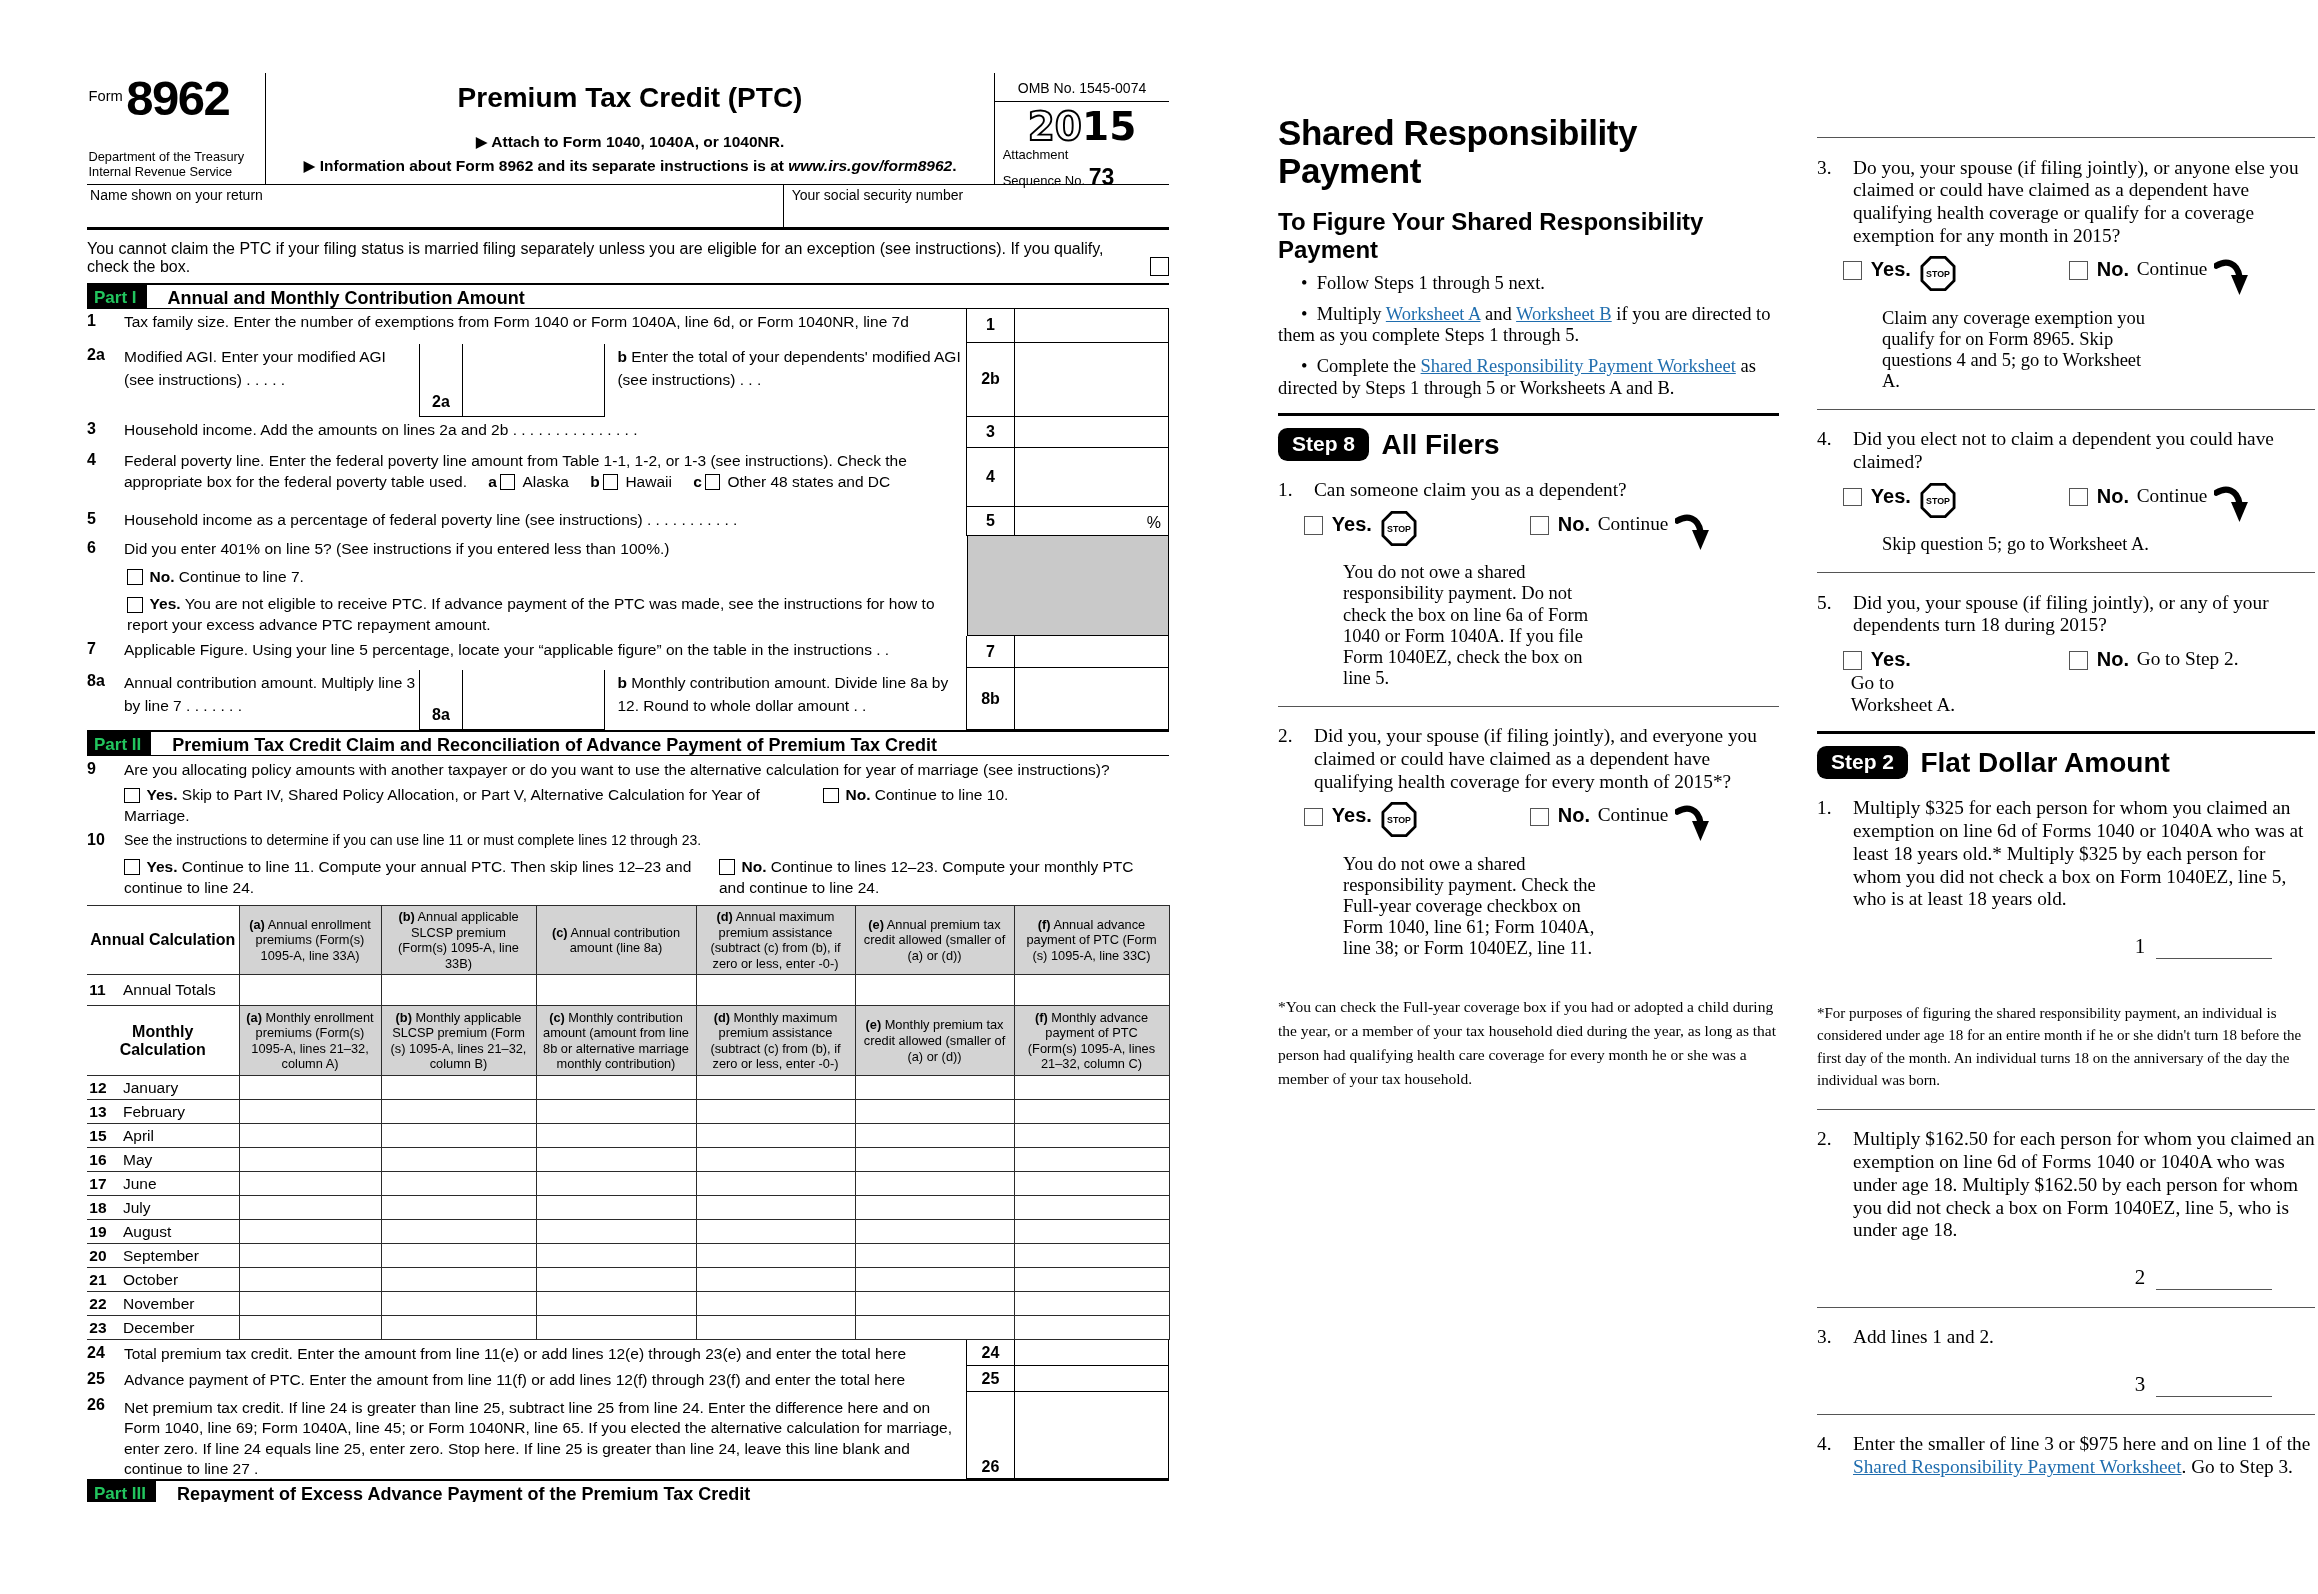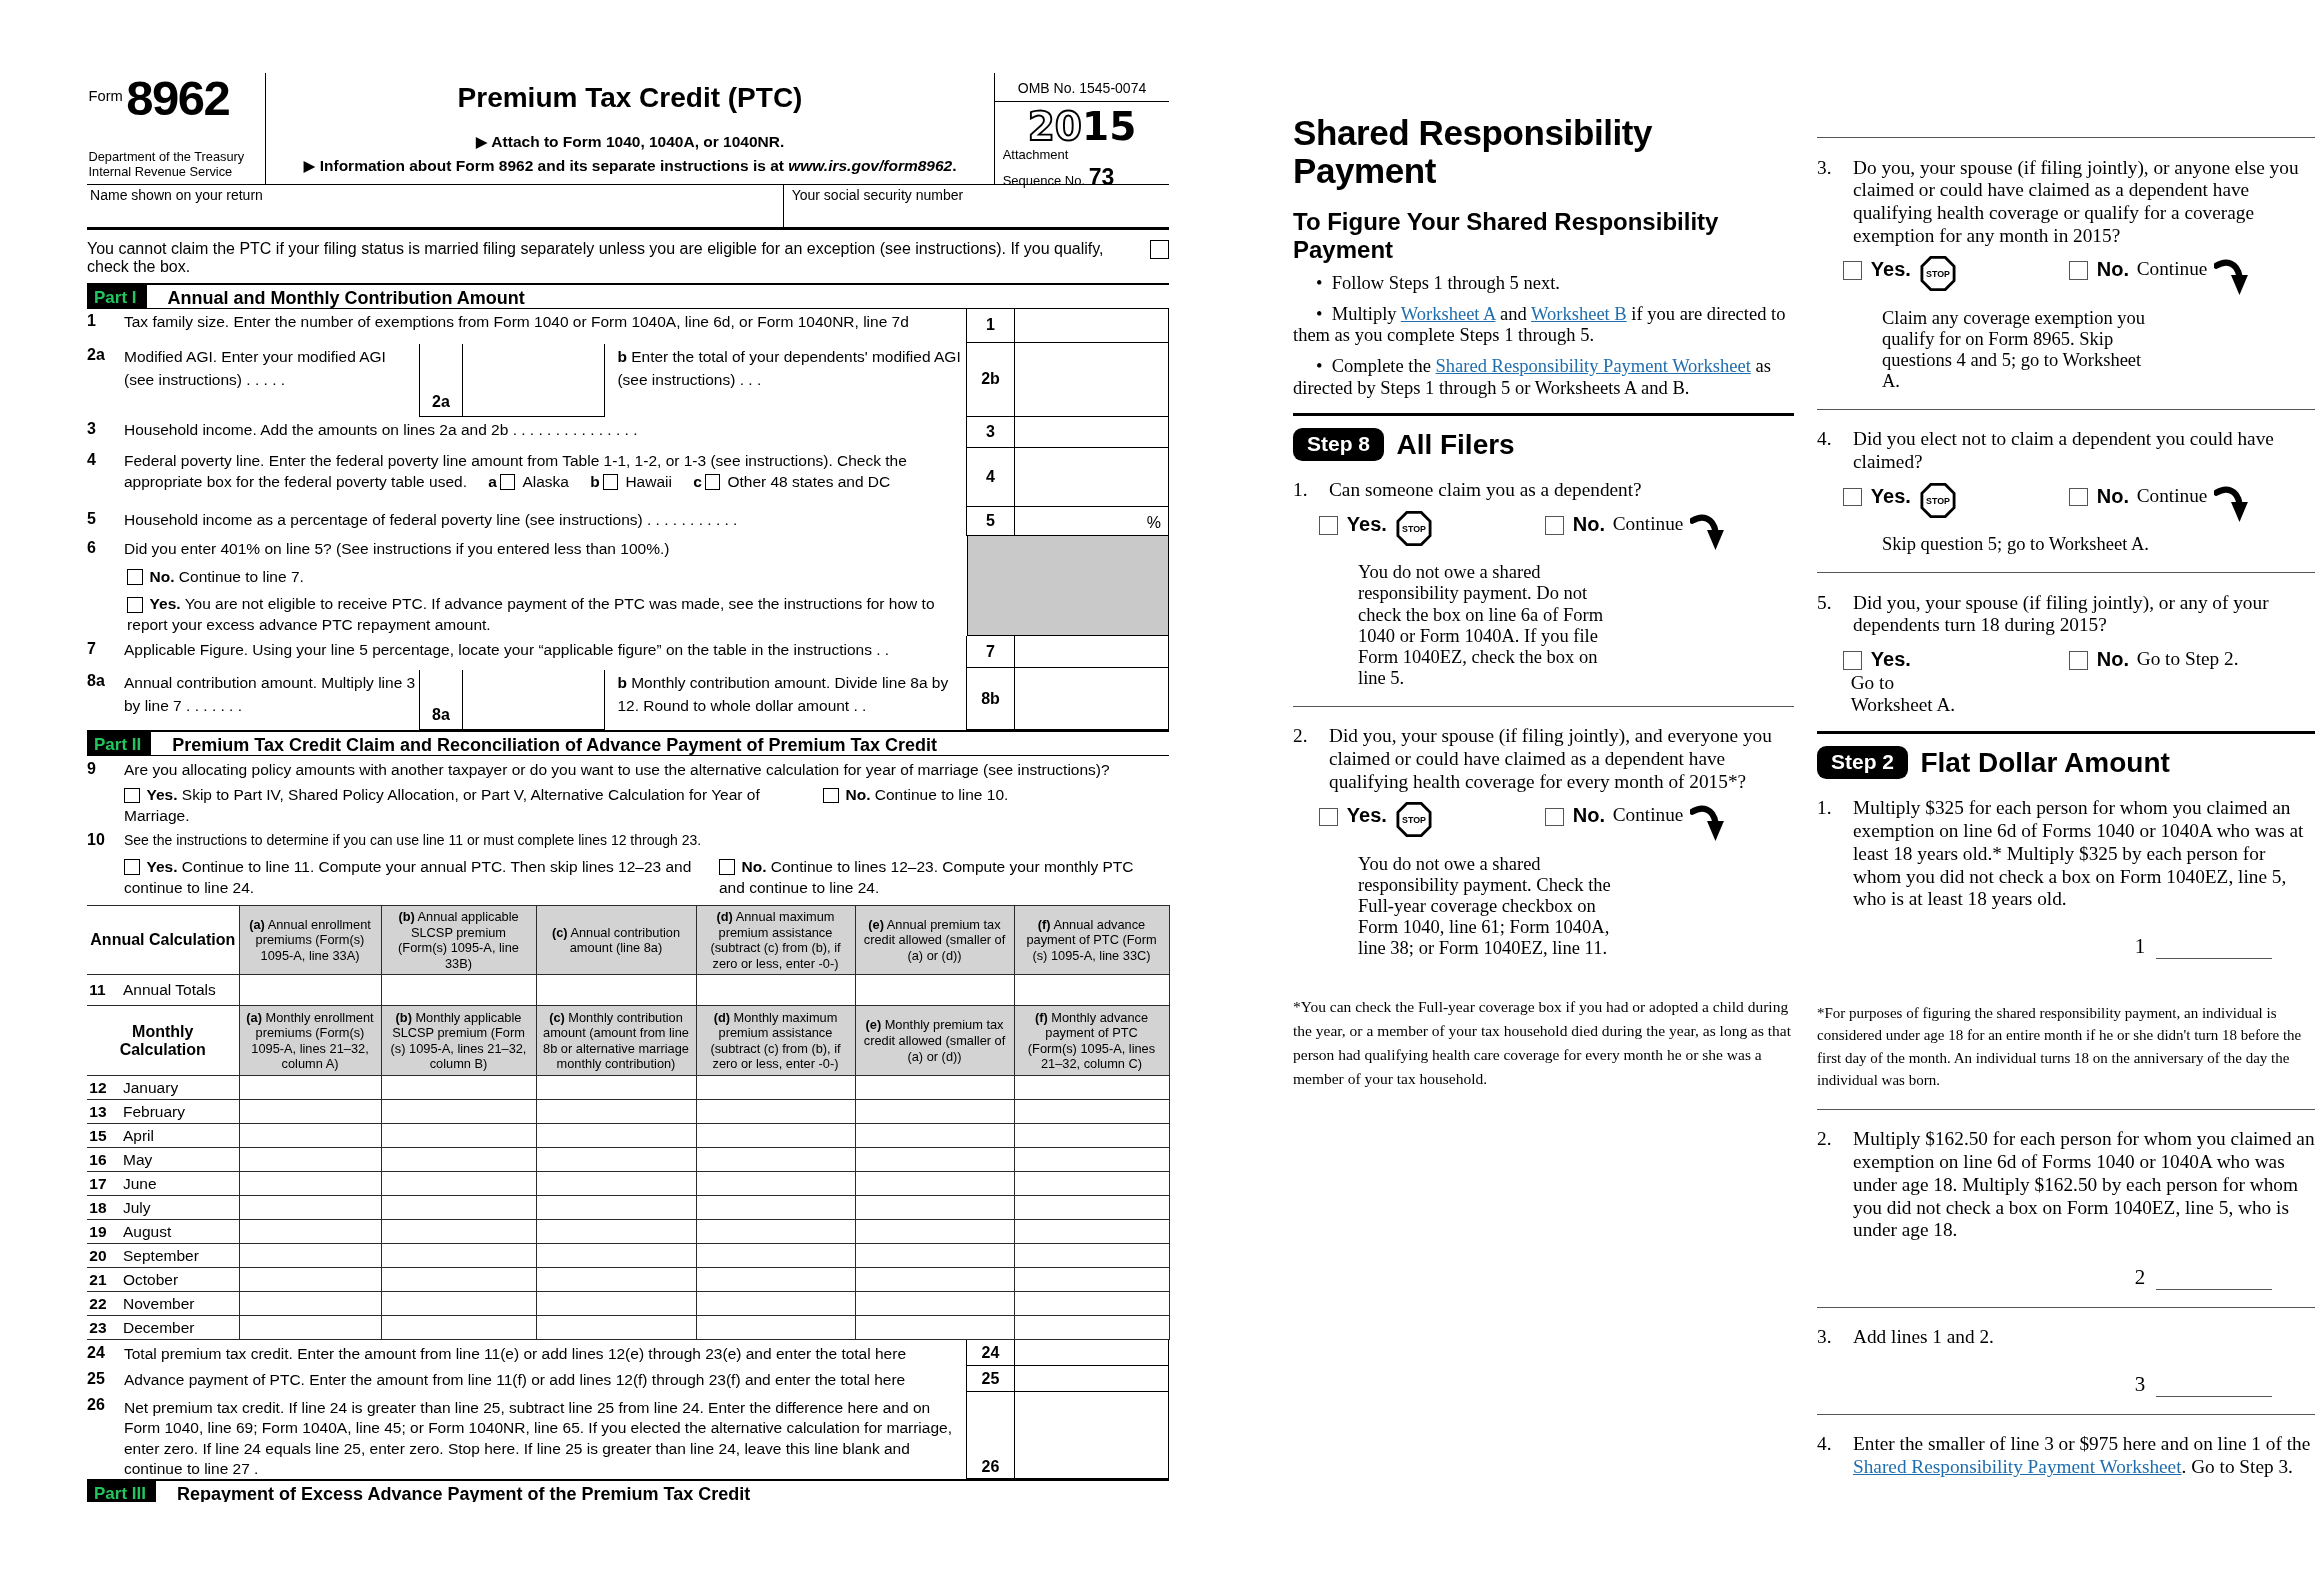--- a/index.html
+++ b/index.html
@@ -22,21 +22,21 @@
   .omb{font-size:14px;padding:7px 0 5.4px 0;border-bottom:1.5px solid #000}
   .yr{font-size:39px;line-height:1.02;margin-top:5px;font-family:"DejaVu Sans",sans-serif}
   .yr .o{color:#fff;-webkit-text-stroke:1.9px #000;font-weight:bold}
   .yr .b{font-weight:bold}
   .att{font-size:13px;text-align:left;padding-left:7.7px;line-height:1.25}
   .att .big{font-weight:bold;font-size:23px}
   .namerow{display:flex;height:45px;border-bottom:3.1px solid #000}
   .namecell{flex:1;font-size:14px;padding:2.3px 3.1px}
   .ssncell{width:386px;border-left:1.5px solid #000;font-size:14px;padding:2.3px 7.7px}
   .fill{height:18.5px}
-  .notice{display:flex;align-items:flex-start;margin-top:10px;padding-bottom:7px}
+  .notice{display:flex;align-items:flex-end;margin-top:10px;padding-bottom:7px}
   .notice .txt{flex:1;font-size:16px;padding-right:15.5px}
   .cb{display:inline-block;width:19.3px;height:19.3px;border:1.5px solid #000;background:#fff;flex:none}
   .cbs{display:inline-block;width:15.5px;height:15.5px;border:1.5px solid #000;background:#fff;vertical-align:-3.1px;margin:0 7px 0 0}
   .pbar{display:flex;border-top:2.3px solid #000;border-bottom:0.8px solid #000;height:25.5px}
   .ptag{background:#000;color:#22c55e;font-weight:bold;font-size:17px;padding:3.1px 10px 0 7px}
   .ptitle{font-weight:bold;font-size:18px;padding:3.1px 0 0 21px}
   .r{display:flex;align-items:stretch}
   .rn{width:37px;flex:none;font-weight:bold;font-size:16px;padding-top:3.9px}
   .rt{flex:1;font-size:15.5px;padding:3.9px 9.3px 0 0;line-height:1.3}
   .bx{width:48px;flex:none;border-left:1.5px solid #000;border-bottom:1.5px solid #000;font-weight:bold;font-size:16px;display:flex;align-items:center;justify-content:center}
@@ -64,21 +64,21 @@
   table.t td:first-child{border-left:none}
   .hd{background:#d3d3d3;font-size:12.8px;text-align:center;padding:3.1px 5.4px;line-height:1.22}
   .lblcell{font-weight:bold;font-size:16px;text-align:center;background:#fff;padding:3.1px}
   .mrow td{height:24px}
   .mn{display:inline-block;width:36px;font-weight:bold;font-size:15.5px;padding-left:2.3px}
   .mname{font-size:15.5px}
   .arow td{height:31px}
 
   
   .pr{position:absolute;left:1271px;top:114px;width:1043px;font-family:"Liberation Serif","DejaVu Serif",serif;font-size:18.5px;line-height:1.18;color:#000}
-  .colA{position:absolute;left:22px;top:0;width:501px}
+  .colA{position:absolute;left:7px;top:0;width:501px}
   .colB{position:absolute;left:546px;top:0;width:498px}
   .ititle{font-family:"Liberation Sans",sans-serif;font-weight:bold;font-size:35px;line-height:1.08;letter-spacing:-0.4px}
   .isub{font-family:"Liberation Sans",sans-serif;font-weight:bold;font-size:24px;line-height:1.18;margin-top:18.5px}
   .ib{margin-top:8.5px;text-indent:23px}
   .ib:first-of-type{margin-top:14px}
   .dot{margin-right:9.3px}
   .link{color:#1f6dae;text-decoration:underline;cursor:pointer}
   .rulethick{border-top:3.9px solid #000;margin-top:14px}
   .ruletop{border-top:1.5px solid #555;margin-top:23px}
   .ruler{border-top:1.5px solid #555;margin-top:17px}

